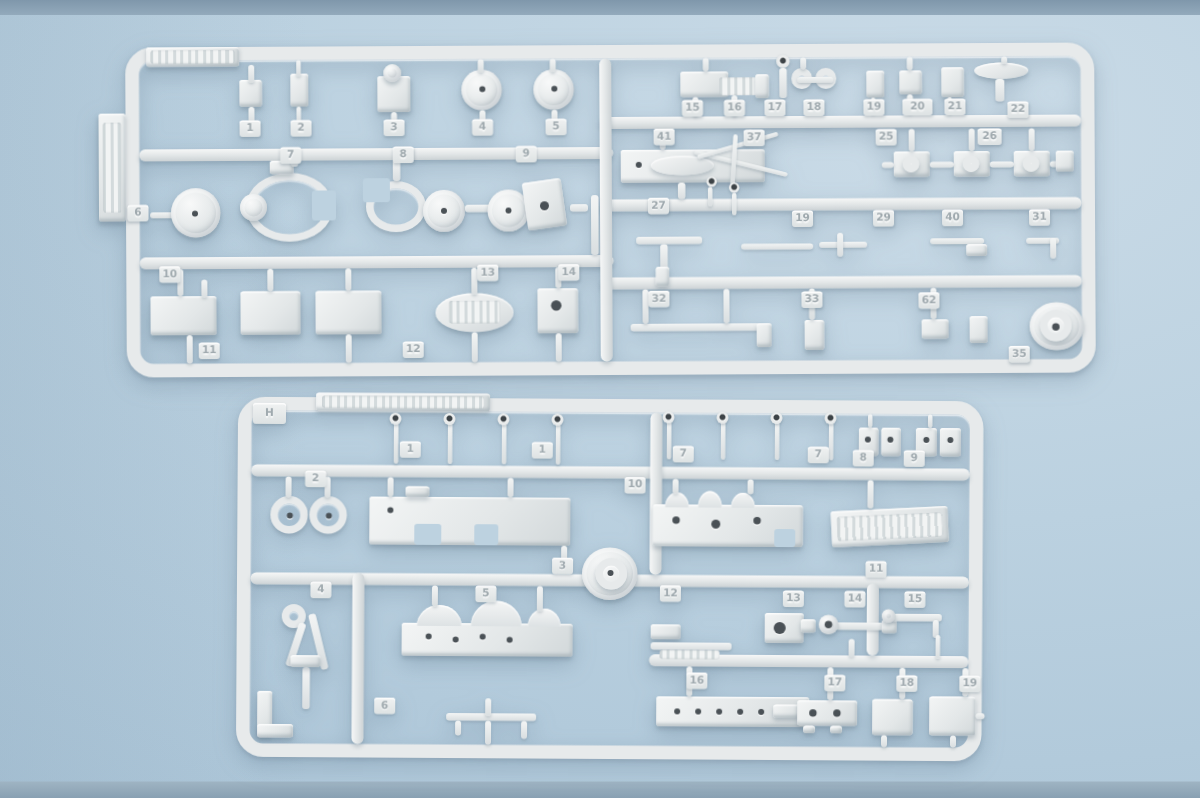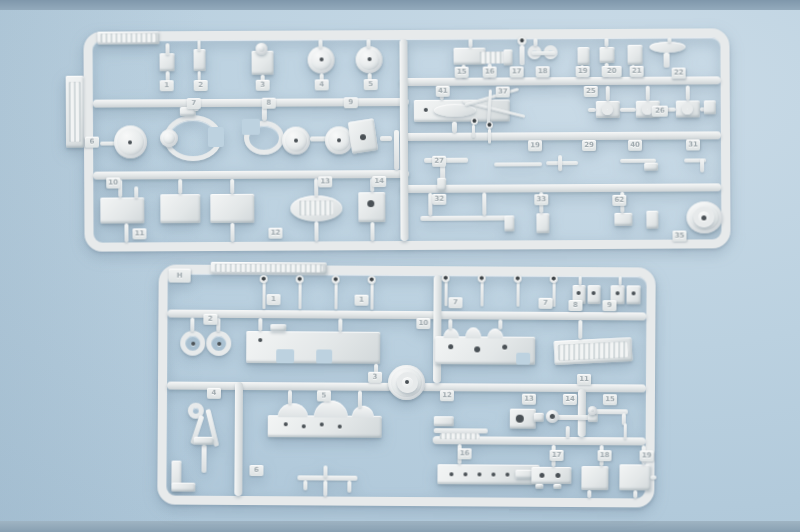--- a/index.html
+++ b/index.html
@@ -231,22 +231,22 @@
         <div class="pp p-tab" style="left: 399px; top: 37px; width: 14px; height: 11px;">16</div>
         <div class="pp p-tab" style="left: 426px; top: 37px; width: 14px; height: 11px;">17</div>
         <div class="pp p-tab" style="left: 452px; top: 37px; width: 14px; height: 11px;">18</div>
         <div class="pp p-tab" style="left: 492px; top: 37px; width: 14px; height: 11px;">19</div>
         <div class="pp p-tab" style="left: 518px; top: 37px; width: 20px; height: 11px;">20</div>
         <div class="pp p-tab" style="left: 546px; top: 37px; width: 14px; height: 11px;">21</div>
         <div class="pp p-tab" style="left: 588px; top: 39px; width: 14px; height: 11px;">22</div>
         <div class="pp p-tab" style="left: 352px; top: 56px; width: 14px; height: 11px;">41</div>
         <div class="pp p-tab" style="left: 412px; top: 57px; width: 14px; height: 11px;">37</div>
         <div class="pp p-tab" style="left: 500px; top: 57px; width: 14px; height: 11px;">25</div>
-        <div class="pp p-tab" style="left: 568px; top: 57px; width: 16px; height: 11px; margin-top: 20px;">26</div>
-        <div class="pp p-tab" style="left: 348px; top: 126px; width: 14px; height: 11px;">27</div>
+        <div class="pp p-tab" style="left: 568px; top: 57px; width: 16px; height: 11px;">26</div>
+        <div class="pp p-tab" style="left: 348px; top: 102px; width: 14px; height: 11px;">27</div>
         <div class="pp p-tab" style="left: 444px; top: 111px; width: 14px; height: 11px;">19</div>
         <div class="pp p-tab" style="left: 498px; top: 111px; width: 14px; height: 11px; text-align: right;">29</div>
         <div class="pp p-tab" style="left: 544px; top: 111px; width: 14px; height: 11px;">40</div>
         <div class="pp p-tab" style="left: 602px; top: 111px; width: 14px; height: 11px;">31</div>
         <div class="pp p-tab" style="left: 348px; top: 164px; width: 14px; height: 11px;">32</div>
         <div class="pp p-tab" style="left: 450px; top: 165px; width: 14px; height: 11px;">33</div>
         <div class="pp p-tab" style="left: 528px; top: 166px; width: 14px; height: 11px;">62</div>
         <div class="pp p-tab" style="left: 588px; top: 202px; width: 14px; height: 11px;">35</div>
       </div>
       <div class="sprue" style="left: 158px; top: 266px; width: 497px; height: 240px; transform: rotate(0.35deg);">

